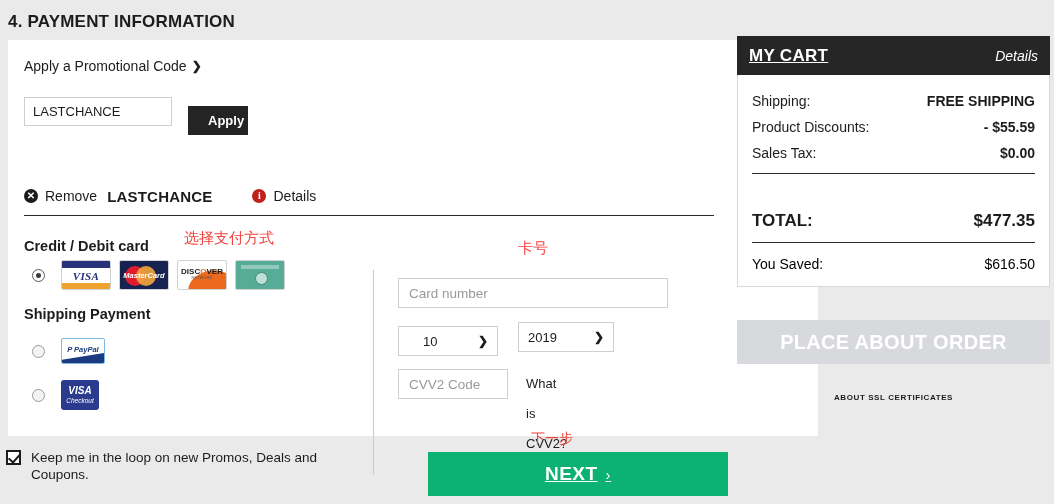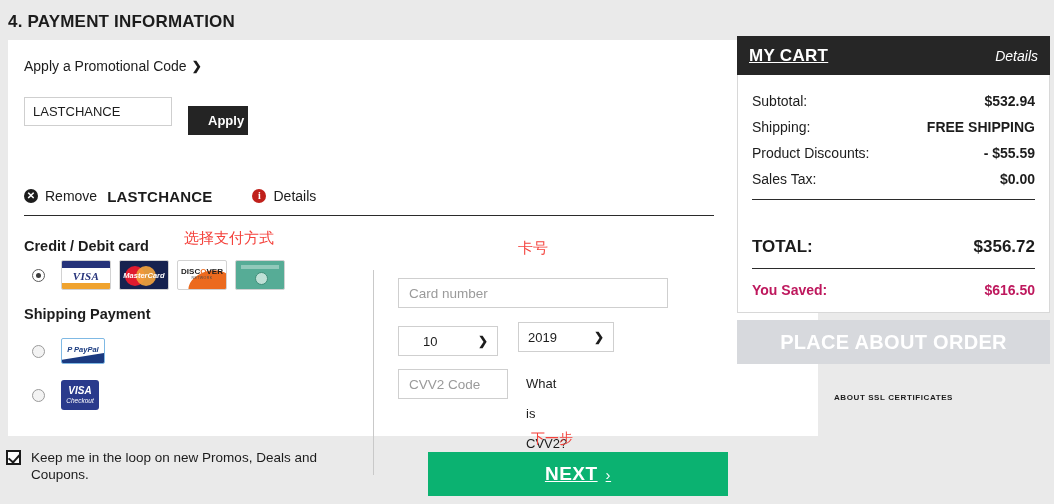--- a/index.html
+++ b/index.html
@@ -361,21 +361,21 @@
     align-items: baseline;
     font-size: 14px;
     padding: 5px 0;
   }
   .crow .k { color: #1c1c1c; }
   .crow .v { font-weight: bold; color: #1c1c1c; }
   .cart-rule { height: 1px; background: #2b2b2b; margin: 7px 0; }
   .crow.total { font-size: 17px; padding: 4px 0; margin-top: 33px; }
   .crow.total .k, .crow.total .v { font-weight: bold; }
   .crow.saved { font-size: 14px; padding: 6px 0 0 0; }
-  .crow.saved .k, .crow.saved .v { color: #be185d; font-weight: bold; text-align: center; }
+  .crow.saved .k, .crow.saved .v { color: #000000; font-weight: normal; text-align: center; }
 
   .secure-btn {
     position: absolute;
     left: 737px;
     top: 320px;
     width: 313px;
     height: 44px;
     background: #d7d9dd;
     color: #ffffff;
     border: none;
@@ -505,41 +505,37 @@
   <span>NEXT</span><span class="arrow">›</span>
 </button>
 
 <div class="cart">
   <div class="cart-head">
     <span class="cart-title">MY CART</span>
     <span class="cart-details">Details</span>
   </div>
   <div class="cart-body">
     <div class="crow">
-      <span class="k">Subtotal:</span>
-      <span class="v">$532.94</span>
-    </div>
-    <div class="crow">
       <span class="k">Shipping:</span>
       <span class="v">FREE SHIPPING</span>
     </div>
     <div class="crow">
       <span class="k">Product Discounts:</span>
       <span class="v">- $55.59</span>
     </div>
     <div class="crow">
       <span class="k">Sales Tax:</span>
       <span class="v">$0.00</span>
     </div>
 
     <div class="cart-rule"></div>
 
     <div class="crow total">
       <span class="k">TOTAL:</span>
-      <span class="v">$356.72</span>
+      <span class="v">$477.35</span>
     </div>
 
     <div class="cart-rule"></div>
 
     <div class="crow saved">
       <span class="k">You Saved:</span>
       <span class="v">$616.50</span>
     </div>
   </div>
 </div>

